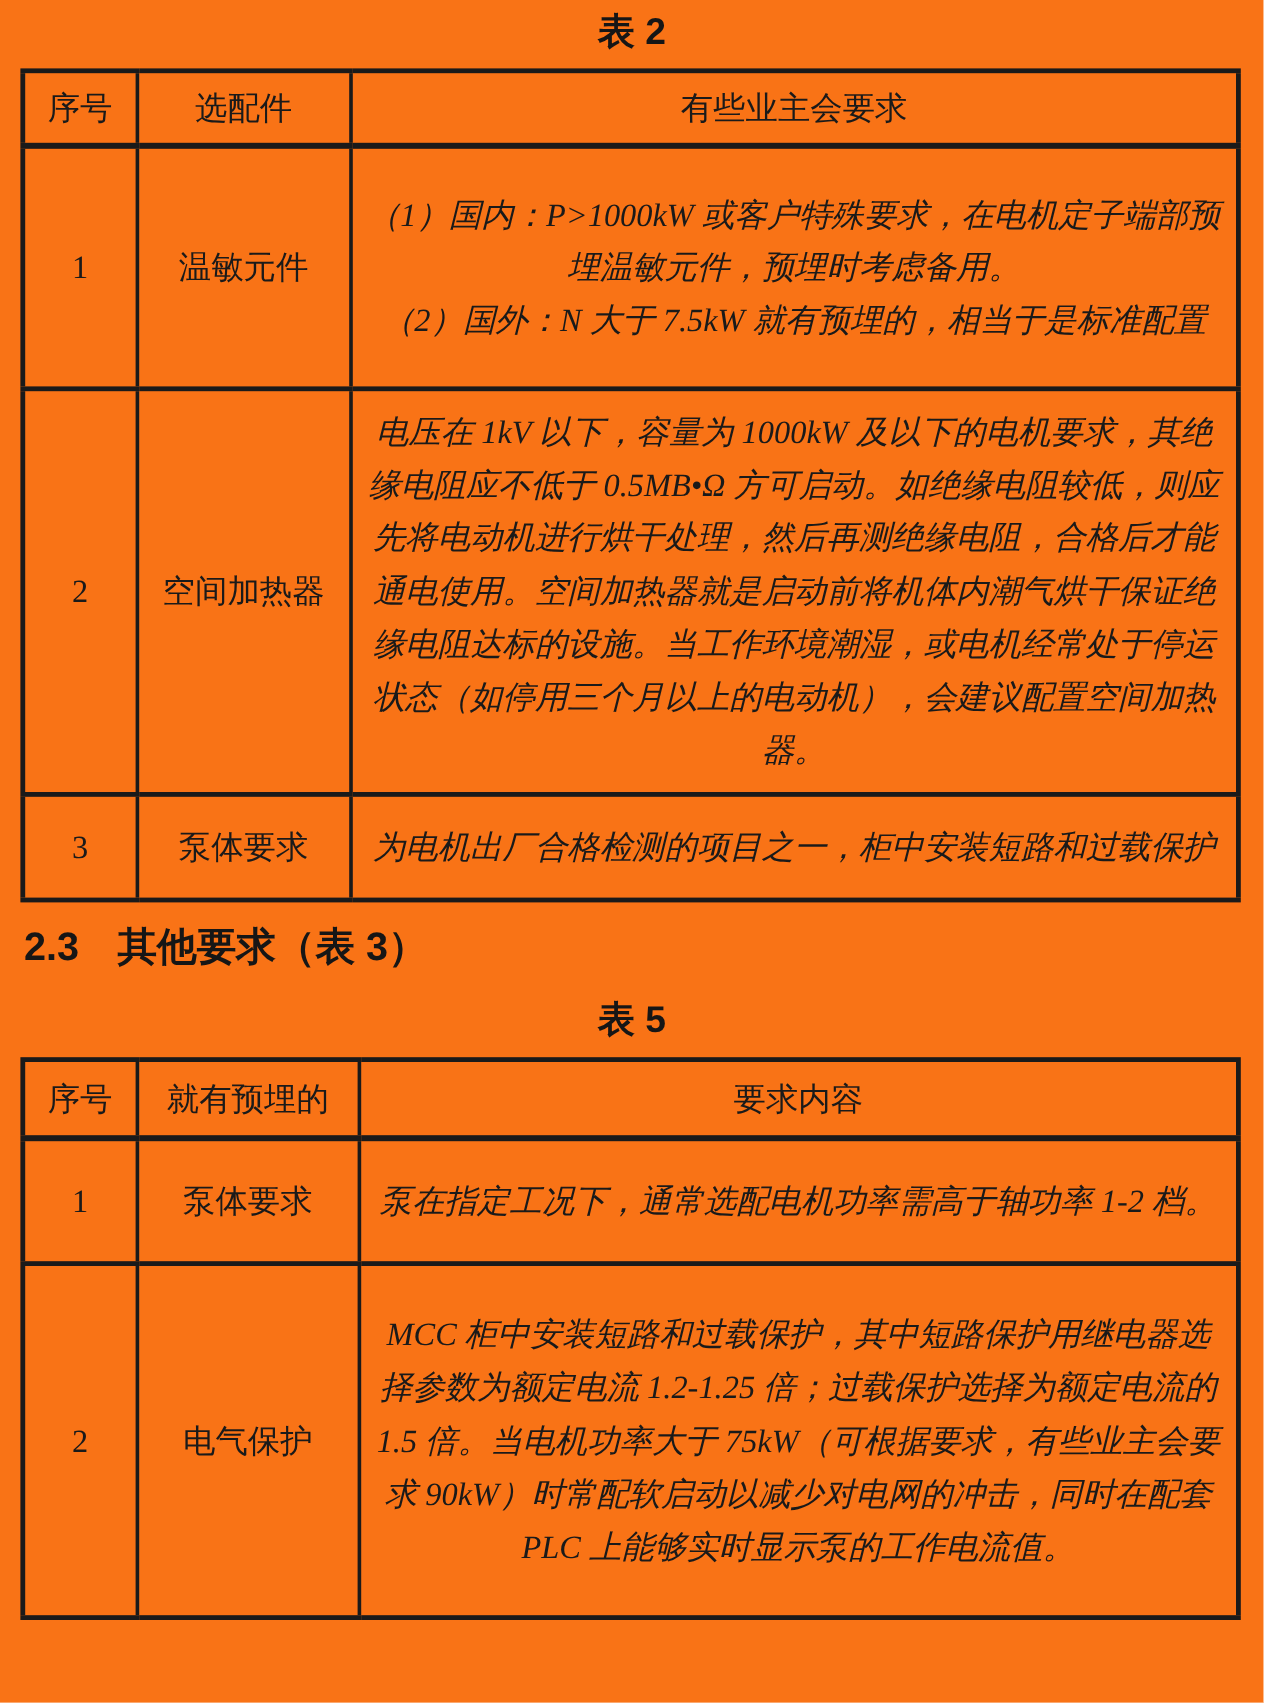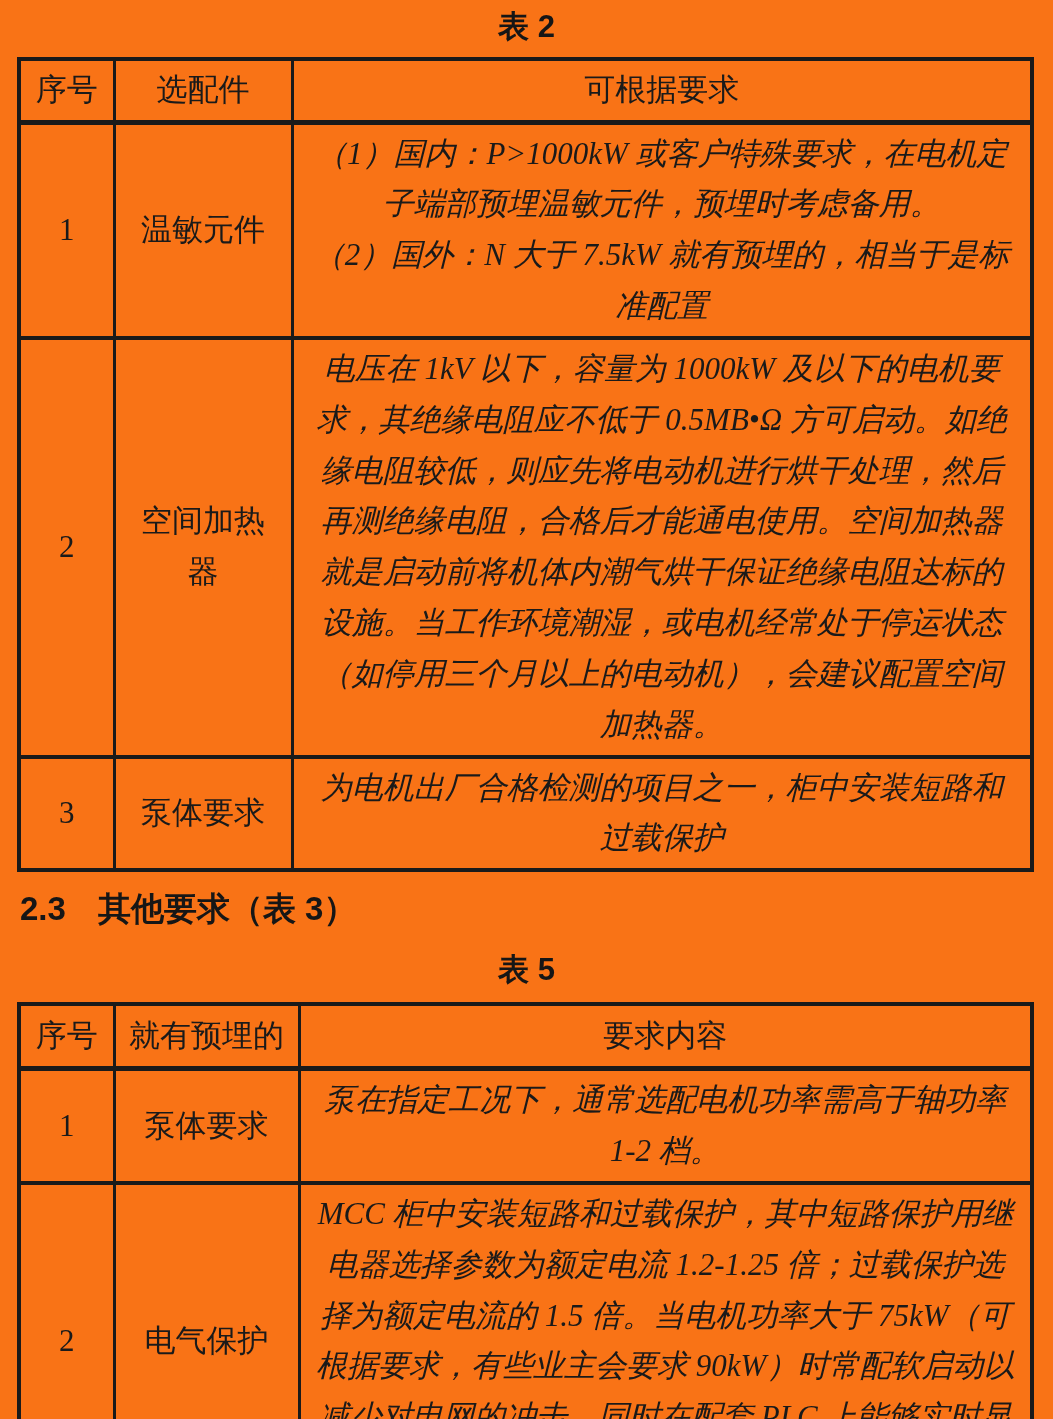--- a/index.html
+++ b/index.html
@@ -31,21 +31,21 @@
     margin-left: 17px;
     border: 4px solid #1a1a1a;
   }
   table.doc th, table.doc td {
     border: 3px solid #1a1a1a;
     border-top-width: 4px;
     border-bottom-width: 4px;
     text-align: center;
     vertical-align: middle;
     font-weight: normal;
-    font-size: 31px;
+    font-size: 27px;
     line-height: 1.64;
     padding: 4px 12px;
     box-sizing: border-box;
     overflow: hidden;
   }
   table.doc thead th { border-bottom-width: 5px; }
   td.cell-desc { white-space: pre-line; font-style: italic; }
   
   .t2-hrow  { height: 63px; }
   .t2-row1  { height: 202px; }
@@ -74,21 +74,21 @@
   <table class="doc">
     <colgroup>
       <col style="width:95px">
       <col style="width:178px">
       <col style="width:740px">
     </colgroup>
     <thead>
       <tr class="t2-hrow">
         <th>序号</th>
         <th>选配件</th>
-        <th>可根据要求</th>
+        <th>有些业主会要求</th>
       </tr>
     </thead>
     <tbody>
       <tr class="t2-row1">
         <td class="cell-no">1</td>
         <td class="cell-item">温敏元件</td>
         <td class="cell-desc">（1）国内：P&gt;1000kW 或客户特殊要求，在电机定子端部预埋温敏元件，预埋时考虑备用。
 （2）国外：N 大于 7.5kW 就有预埋的，相当于是标准配置</td>
       </tr>
       <tr class="t2-row2">

